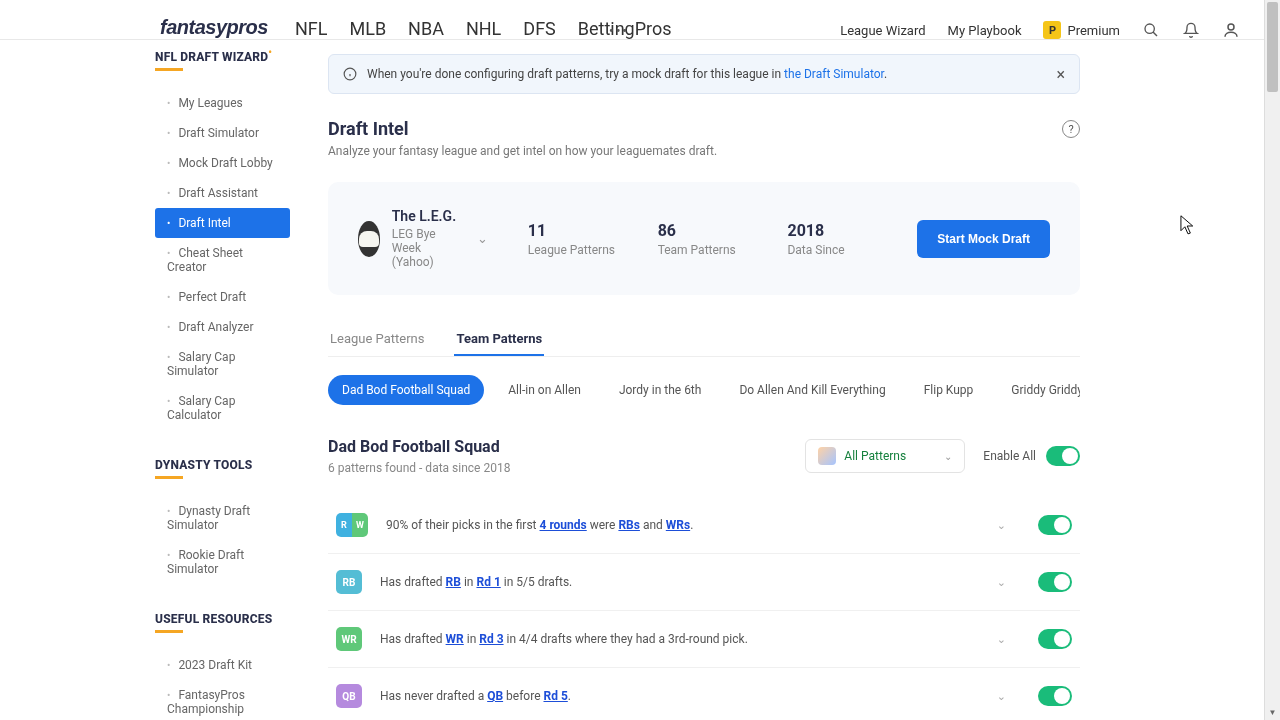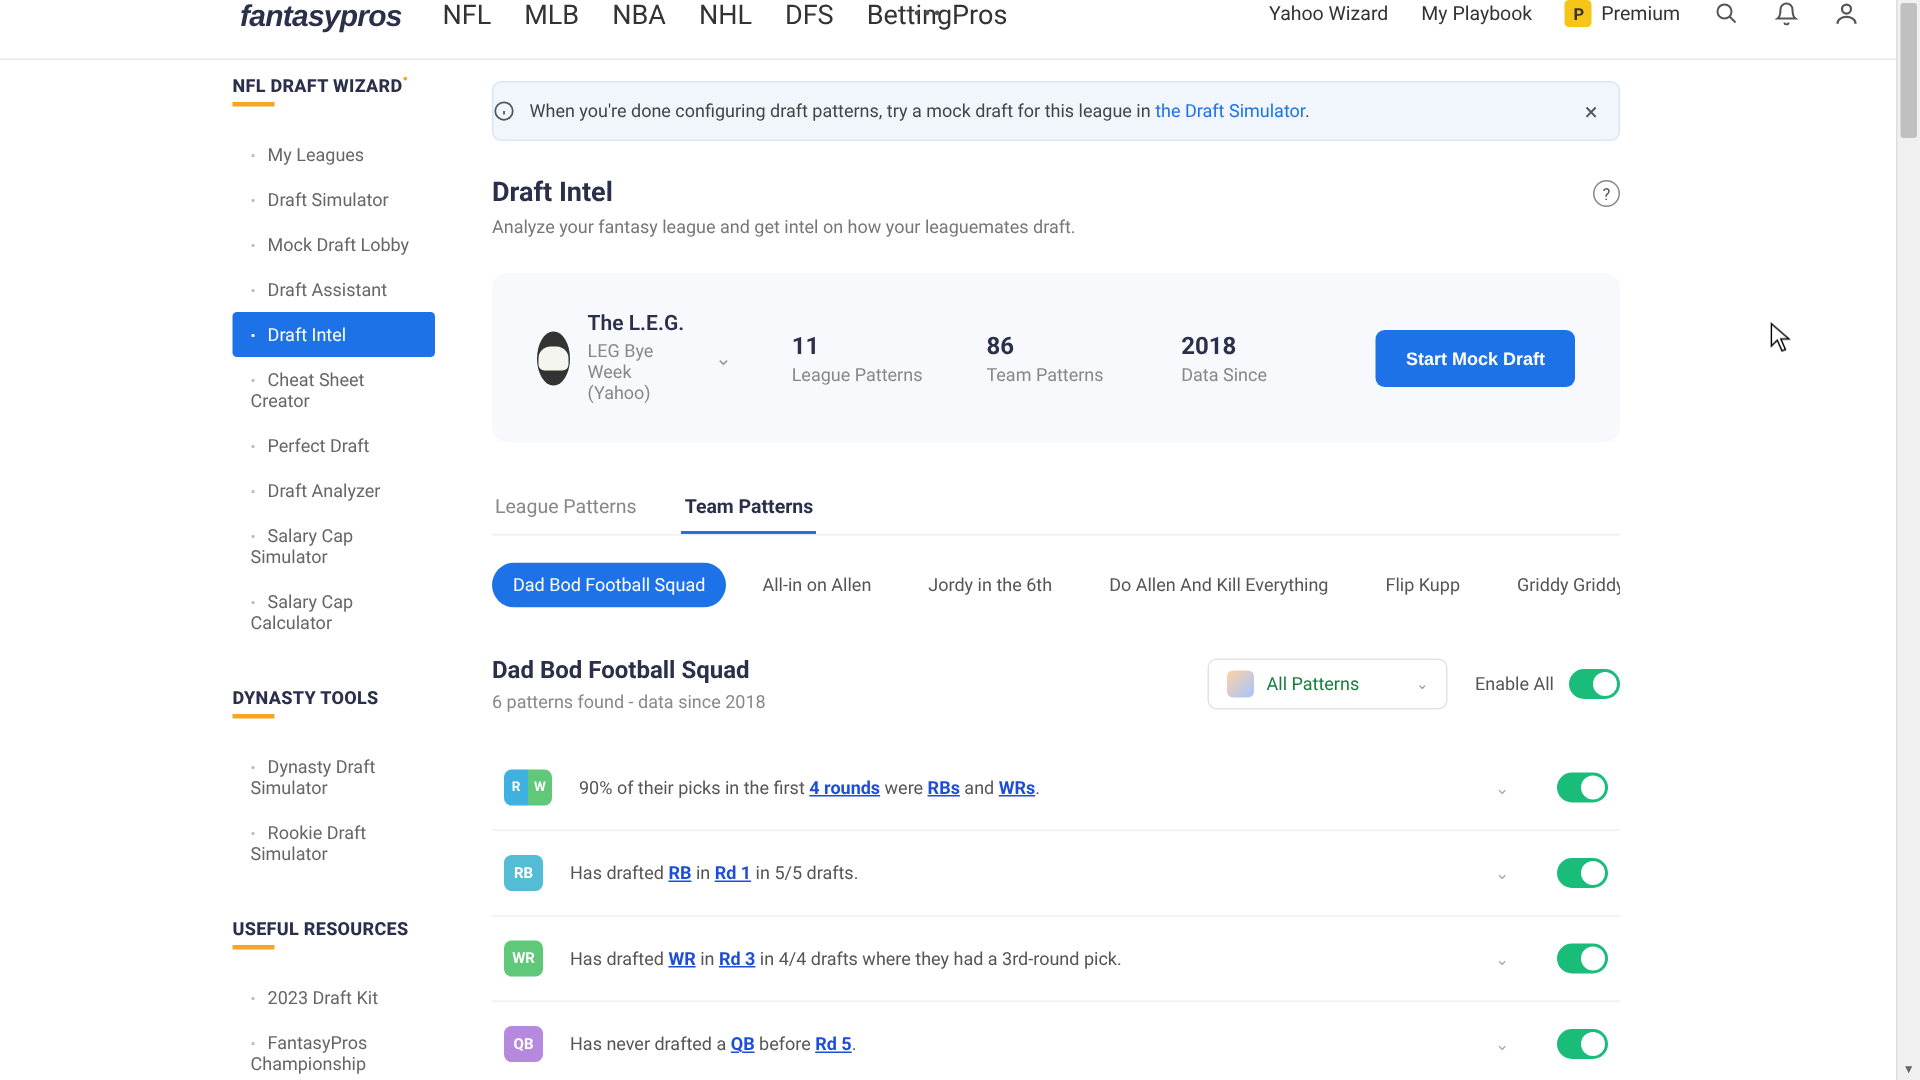--- a/index.html
+++ b/index.html
@@ -1,19 +1,19 @@
 <!DOCTYPE html>
 <html><head>
 <meta charset="utf-8">
 <style>
 * { margin: 0; padding: 0; box-sizing: border-box; }
 body { font-family: -apple-system, BlinkMacSystemFont, "Segoe UI", Roboto, Arial, sans-serif; background: #fff; color: #333; font-size: 13px; }
 
 
-.topnav { display: flex; align-items: flex-start; padding: 0 40px 0 160px; height: 40px; border-bottom: 1px solid #e8e8e8; position: relative; }
+.topnav { display: flex; align-items: flex-end; padding: 0 40px 0 160px; height: 40px; border-bottom: 1px solid #e8e8e8; position: relative; }
 .logo { position: absolute; left: 160px; font-family: Arial, sans-serif; font-weight: 900; font-style: italic; font-size: 20px; color: #2a2f4a; letter-spacing: -0.5px; }
 .topnav-left { display: flex; gap: 22px; margin-left: 135px; }
 .topnav-left a { color: #333; text-decoration: none; font-size: 18px; }
 .topnav-right { margin-left: auto; display: flex; align-items: center; gap: 22px; }
 .topnav-right a { color: #333; text-decoration: none; font-size: 13px; }
 .premium { display: flex; align-items: center; gap: 6px; }
 .premium .badge { width: 18px; height: 18px; background: #f5c518; border-radius: 3px; display: flex; align-items: center; justify-content: center; font-weight: bold; font-size: 11px; color: #333; }
 .icon-btn { width: 18px; height: 18px; display: flex; align-items: center; justify-content: center; color: #555; cursor: pointer; }
 .more-dots { letter-spacing: 2px; font-weight: bold; }
 
@@ -27,21 +27,21 @@
 .side-title { font-size: 12px; font-weight: 800; color: #2a2f4a; padding-bottom: 5px; position: relative; letter-spacing: 0.2px; }
 .side-title .dot { color: #f5a623; position: relative; top: -5px; font-size: 10px; }
 .side-title::after { content: ""; display: block; width: 28px; height: 3px; background: #f5a623; margin-top: 4px; }
 .side-list { list-style: none; margin-top: 12px; }
 .side-list li { padding: 8px 12px; font-size: 12px; color: #666; border-radius: 3px; cursor: pointer; position: relative; }
 .side-list li::before { content: "•"; color: #bbb; margin-right: 8px; font-size: 10px; }
 .side-list li.active { background: #1d72e8; color: #fff; }
 .side-list li.active::before { color: #fff; }
 
 
-.banner { background: #f1f6fc; border: 1px solid #dce5f2; border-radius: 6px; padding: 12px 0; display: flex; align-items: center; font-size: 12px; color: #444; position: relative; }
+.banner { background: #f1f6fc; border: 1px solid #dce5f2; border-radius: 6px; padding: 12px 14px; display: flex; align-items: center; font-size: 12px; color: #444; position: relative; }
 .banner a { color: #1d72e8; text-decoration: none; }
 .banner .close { position: absolute; right: 14px; font-size: 16px; color: #555; cursor: pointer; }
 
 
 .page-title { margin-top: 24px; font-size: 18px; font-weight: 700; color: #2a2f4a; }
 .page-sub { font-size: 12px; color: #777; margin-top: 5px; }
 .page-head { display: flex; align-items: flex-start; }
 .help-circle { margin-left: auto; width: 18px; height: 18px; border: 1.5px solid #888; border-radius: 50%; display: flex; align-items: center; justify-content: center; font-size: 11px; color: #555; margin-top: 26px; }
 
 
@@ -113,21 +113,21 @@
   <div class="logo"><span>fantasypros</span></div>
   <div class="topnav-left">
       <a>NFL</a>
       <a>MLB</a>
       <a>NBA</a>
       <a>NHL</a>
       <a>DFS</a>
       <a>BettingPros</a>
     </div>
   <div class="topnav-right">
-    <a>Yahoo Wizard</a>
+    <a>League Wizard</a>
     <a>My Playbook</a>
     <div class="premium">
       <span class="badge">P</span>
       <span>Premium</span>
     </div>
     <span class="icon-btn">
       <svg width="16" height="16" viewBox="0 0 24 24" fill="none" stroke="currentColor" stroke-width="2">
           <circle cx="10" cy="10" r="7"></circle>
           <line x1="21" y1="21" x2="15" y2="15"></line>
         </svg>

